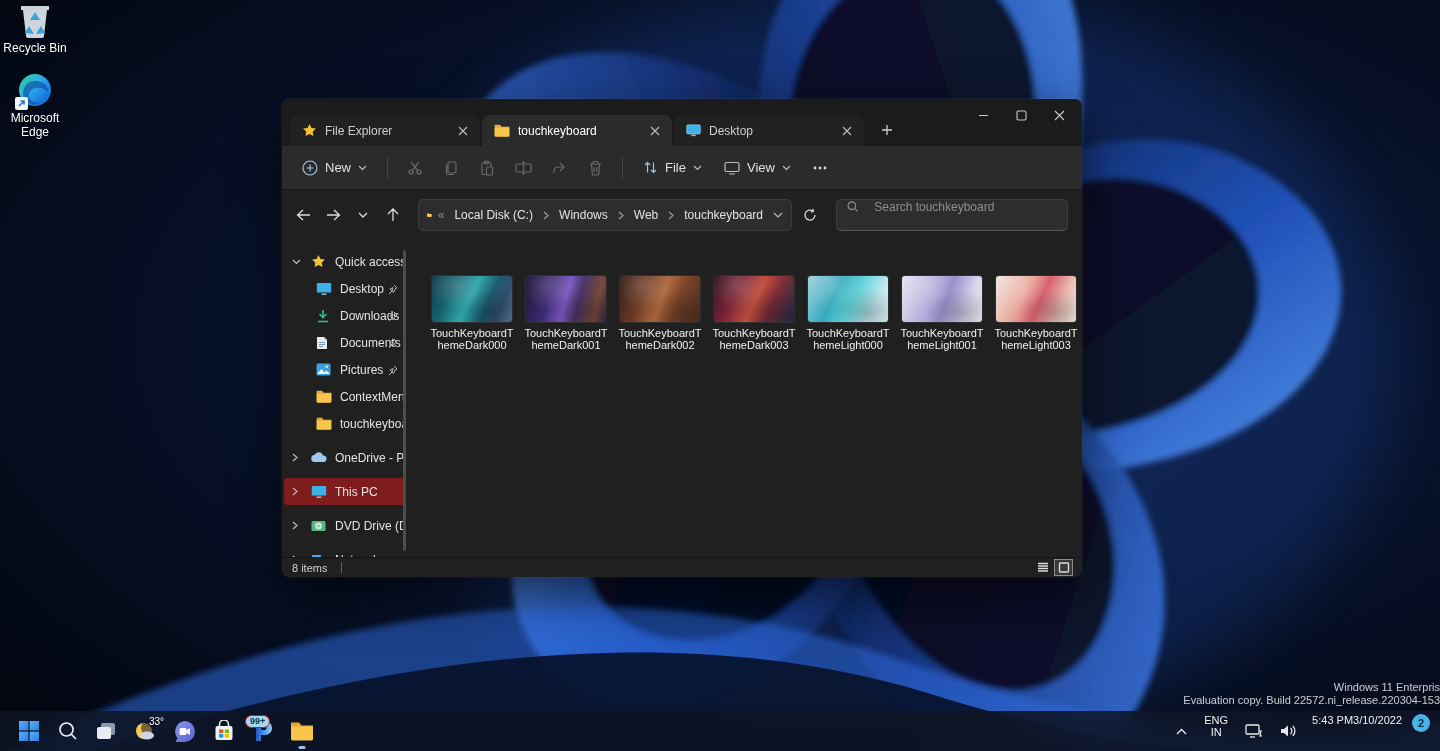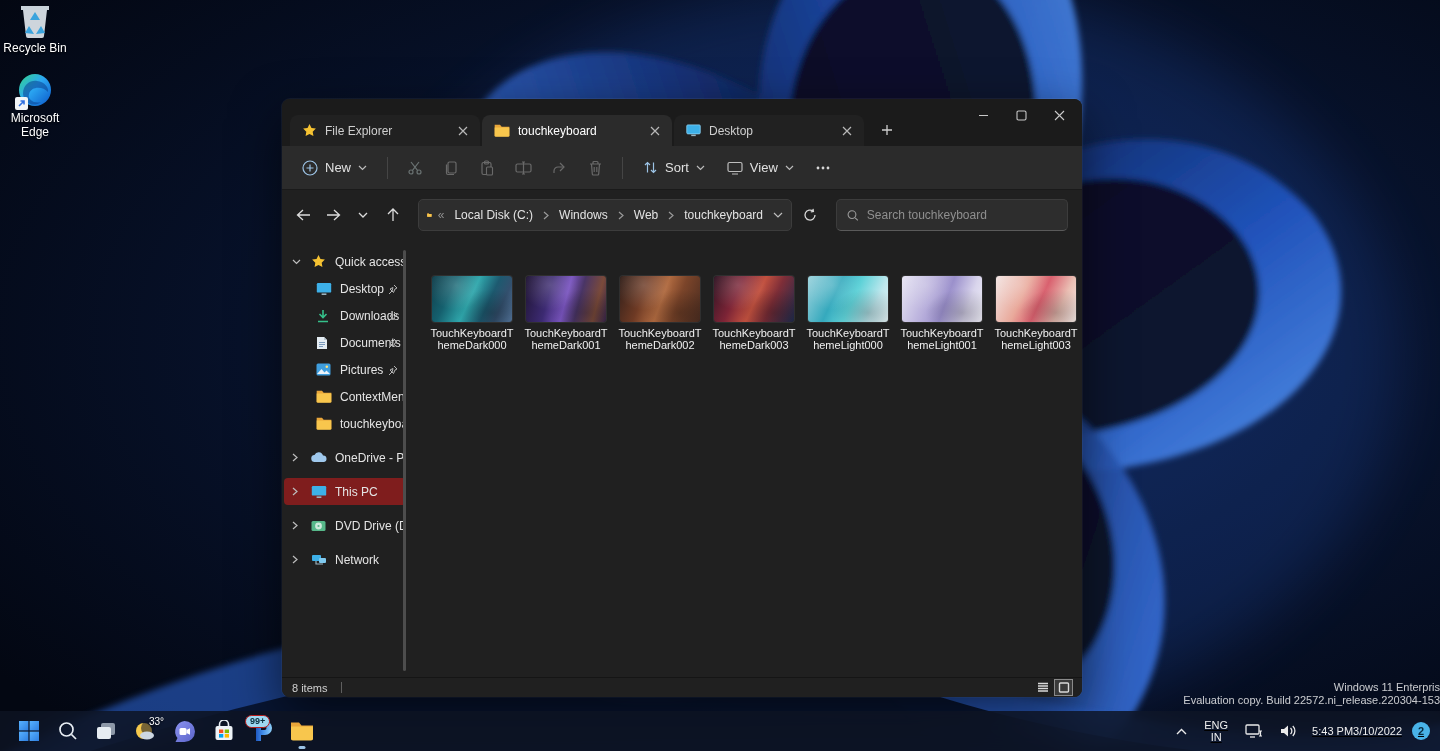--- a/index.html
+++ b/index.html
@@ -7,21 +7,21 @@
     font-family:"Liberation Sans","DejaVu Sans",sans-serif; -webkit-font-smoothing:antialiased; }
   
   #wallpaper { position:absolute; inset:0; z-index:0; }
   
   .desk-icon { position:absolute; width:70px; display:flex; flex-direction:column; align-items:center; gap:3px; z-index:2; }
   .desk-icon .lbl { color:#fff; font-size:12px; text-align:center; line-height:14px; text-shadow:0 1px 2px rgba(0,0,0,.9); }
   
   .watermark { position:absolute; right:0; bottom:44px; text-align:right; color:rgba(255,255,255,.78);
     font-size:11px; line-height:13px; z-index:2; white-space:nowrap; }
   
-  .window { position:absolute; left:282px; top:99px; width:800px; height:598px; z-index:5;
+  .window { position:absolute; left:282px; top:99px; width:800px; height:478px; z-index:5;
     background:#202020; border-radius:8px; box-shadow:0 18px 50px rgba(0,0,0,.6), 0 0 0 1px rgba(255,255,255,.06);
     display:flex; flex-direction:column; overflow:hidden; }
   .tabstrip { height:47px; background:#1b1b1b; position:relative; flex:none; display:flex; align-items:flex-end; padding-left:8px; }
   .tab { width:190px; height:31px; display:flex; align-items:center; gap:8px; padding:0 8px 0 12px;
     border-radius:8px 8px 0 0; color:#cfcfcf; font-size:12px; margin-right:2px; background:#212121; }
   .tab.active { background:#2b2b2b; color:#fff; }
   .tab .t-label { flex:1; white-space:nowrap; overflow:hidden; }
   .tab .t-close { width:18px; height:18px; display:flex; align-items:center; justify-content:center; color:#b8b8b8; border-radius:4px; }
   .tab-plus { width:26px; height:26px; margin:0 0 3px 8px; display:flex; align-items:center; justify-content:center; color:#cfcfcf; border-radius:4px; }
   .win-controls { position:absolute; top:4px; right:4px; display:flex; }
@@ -34,21 +34,21 @@
   .chev { opacity:.8; }
   .addr-row { height:50px; background:#202020; flex:none; display:flex; align-items:center; padding:0 14px 0 8px; gap:4px; }
   .nav-btn { width:26px; height:26px; display:flex; align-items:center; justify-content:center; color:#dcdcdc; border-radius:4px; }
   .addr-box { margin-left:8px; flex:1; height:32px; background:#2d2d2d; border:1px solid #3c3c3c; border-radius:5px;
     display:flex; align-items:center; padding:0 8px; gap:6px; color:#e3e3e3; font-size:12px; min-width:0; }
   .crumb { padding:3px 4px; border-radius:3px; white-space:nowrap; }
   .crumb-sep { color:#9a9a9a; display:flex; }
   .addr-caret { margin-left:auto; color:#bdbdbd; }
   .refresh-btn { width:28px; height:28px; display:flex; align-items:center; justify-content:center; color:#d6d6d6; border-radius:4px; }
   .search-box { width:232px; height:32px; margin-left:8px; background:#2d2d2d; border:1px solid #3c3c3c; border-bottom-color:#5a5a5a;
-    border-radius:5px; display:flex; align-items:center; padding:0 10px; gap:8px; flex:none; }
+    border-radius:5px; display:flex; align-items:flex-start; padding:0 10px; gap:16px; flex:none; }
   .search-box input { background:transparent; border:none; outline:none; color:#d8d8d8; font-size:12px; width:100%;
     font-family:"Liberation Sans","DejaVu Sans",sans-serif; }
   .search-box input::placeholder { color:#8f8f8f; }
   .win-body { flex:1; display:flex; min-height:0; background:#202020; }
   
   .sidebar { width:126px; flex:none; position:relative; padding-top:8px; overflow:hidden; }
   .sb-scroll { position:absolute; right:2px; top:10px; bottom:6px; width:3px; background:#4d4d4d; border-radius:2px; }
   .sb-row { height:27px; display:flex; align-items:center; gap:7px; padding-left:8px; padding-right:6px;
     color:#e4e4e4; font-size:12px; white-space:nowrap; border-radius:4px; margin:0 2px; position:relative; overflow:hidden; }
   .sb-row .sb-chev { width:12px; flex:none; display:flex; color:#bdbdbd; }
@@ -74,21 +74,21 @@
   .sv-btn.selected { outline:1px solid #8a8a8a; background:#3a3a3a; }
   
   .taskbar { position:absolute; left:0; right:0; bottom:0; height:40px; z-index:10;
     background:rgba(13,19,34,.82); backdrop-filter:blur(18px); display:flex; align-items:center;margin-top:27px; }
   .tb-left { display:flex; align-items:center; padding-left:10px; gap:2px; }
   .task-btn { width:37px; height:37px; border-radius:5px; display:flex; align-items:center; justify-content:center; position:relative; }
   .task-btn .underline { position:absolute; bottom:1px; left:50%; transform:translateX(-50%); width:7px; height:3px; border-radius:2px; background:#9cc3e5; }
   .badge { position:absolute; top:2px; left:1px; background:#9fd9f2; color:#09303f; border:1px solid #b91c1c;
     font-size:9px; font-weight:bold; border-radius:8px; padding:0 4px; line-height:11px; }
   .widget-temp { position:absolute; top:3px; right:0px; color:#fff; font-size:10px; text-shadow:0 1px 2px rgba(0,0,0,.8); }
-  .tray { margin-left:auto; display:flex; align-items:center; gap:6px; padding-right:10px;text-decoration:underline; }
+  .tray { margin-left:auto; display:flex; align-items:flex-start; gap:6px; padding-right:10px; }
   .tray-btn { height:34px; display:flex; align-items:center; justify-content:center; color:#eaeaea; border-radius:4px; padding:0 5px; }
   .tray-lang { display:flex; flex-direction:column; align-items:center; color:#f0f0f0; font-size:11px; line-height:12px; padding:0 6px; }
   .tray-clock { display:flex; flex-direction:row; align-items:flex-end; color:#f0f0f0; font-size:11px; line-height:13px; padding:0 4px; }
   .notif-badge { width:18px; height:18px; border-radius:50%; background:#49b3e8; color:#082c40; font-size:11px; font-weight:bold;
     display:flex; align-items:center; justify-content:center; }
   svg { display:block; }
 </style>
 </head>
 <body>
 
@@ -295,21 +295,21 @@
         <path d="M3.5 4 L4.3 14 a1 1 0 0 0 1 1 h4.4 a1 1 0 0 0 1 -1 L11.5 4" fill="none" stroke="#a8a8a8" stroke-width="1.2"></path>
         <path d="M6.2 7 V12 M8.8 7 V12" stroke="#a8a8a8" stroke-width="1.1"></path>
       </svg>
     </div>
     <div class="tb-sep"></div>
     <div class="tb-btn">
       <svg width="15" height="15" viewBox="0 0 15 15">
         <path d="M4.5 12.5 V2.5 M2 5 L4.5 2.5 L7 5" fill="none" stroke="#9cc3e5" stroke-width="1.2"></path>
         <path d="M10.5 2.5 V12.5 M8 10 L10.5 12.5 L13 10" fill="none" stroke="#9cc3e5" stroke-width="1.2"></path>
       </svg>
-      <span>Sort</span>
+      <span>File</span>
       <svg class="chev" width="9" height="6" viewBox="0 0 9 6">
           <path d="M1 1 L4.5 4.5 L8 1" stroke="currentColor" stroke-width="1.2" fill="none"></path>
         </svg>
     </div>
     <div class="tb-btn">
       <svg width="16" height="14" viewBox="0 0 16 14">
         <rect x="1" y="1.5" width="14" height="9" rx="1.5" fill="none" stroke="#bdbdbd" stroke-width="1.2"></rect>
         <path d="M5 13 H11" stroke="#bdbdbd" stroke-width="1.2"></path>
       </svg>
       <span>View</span>

